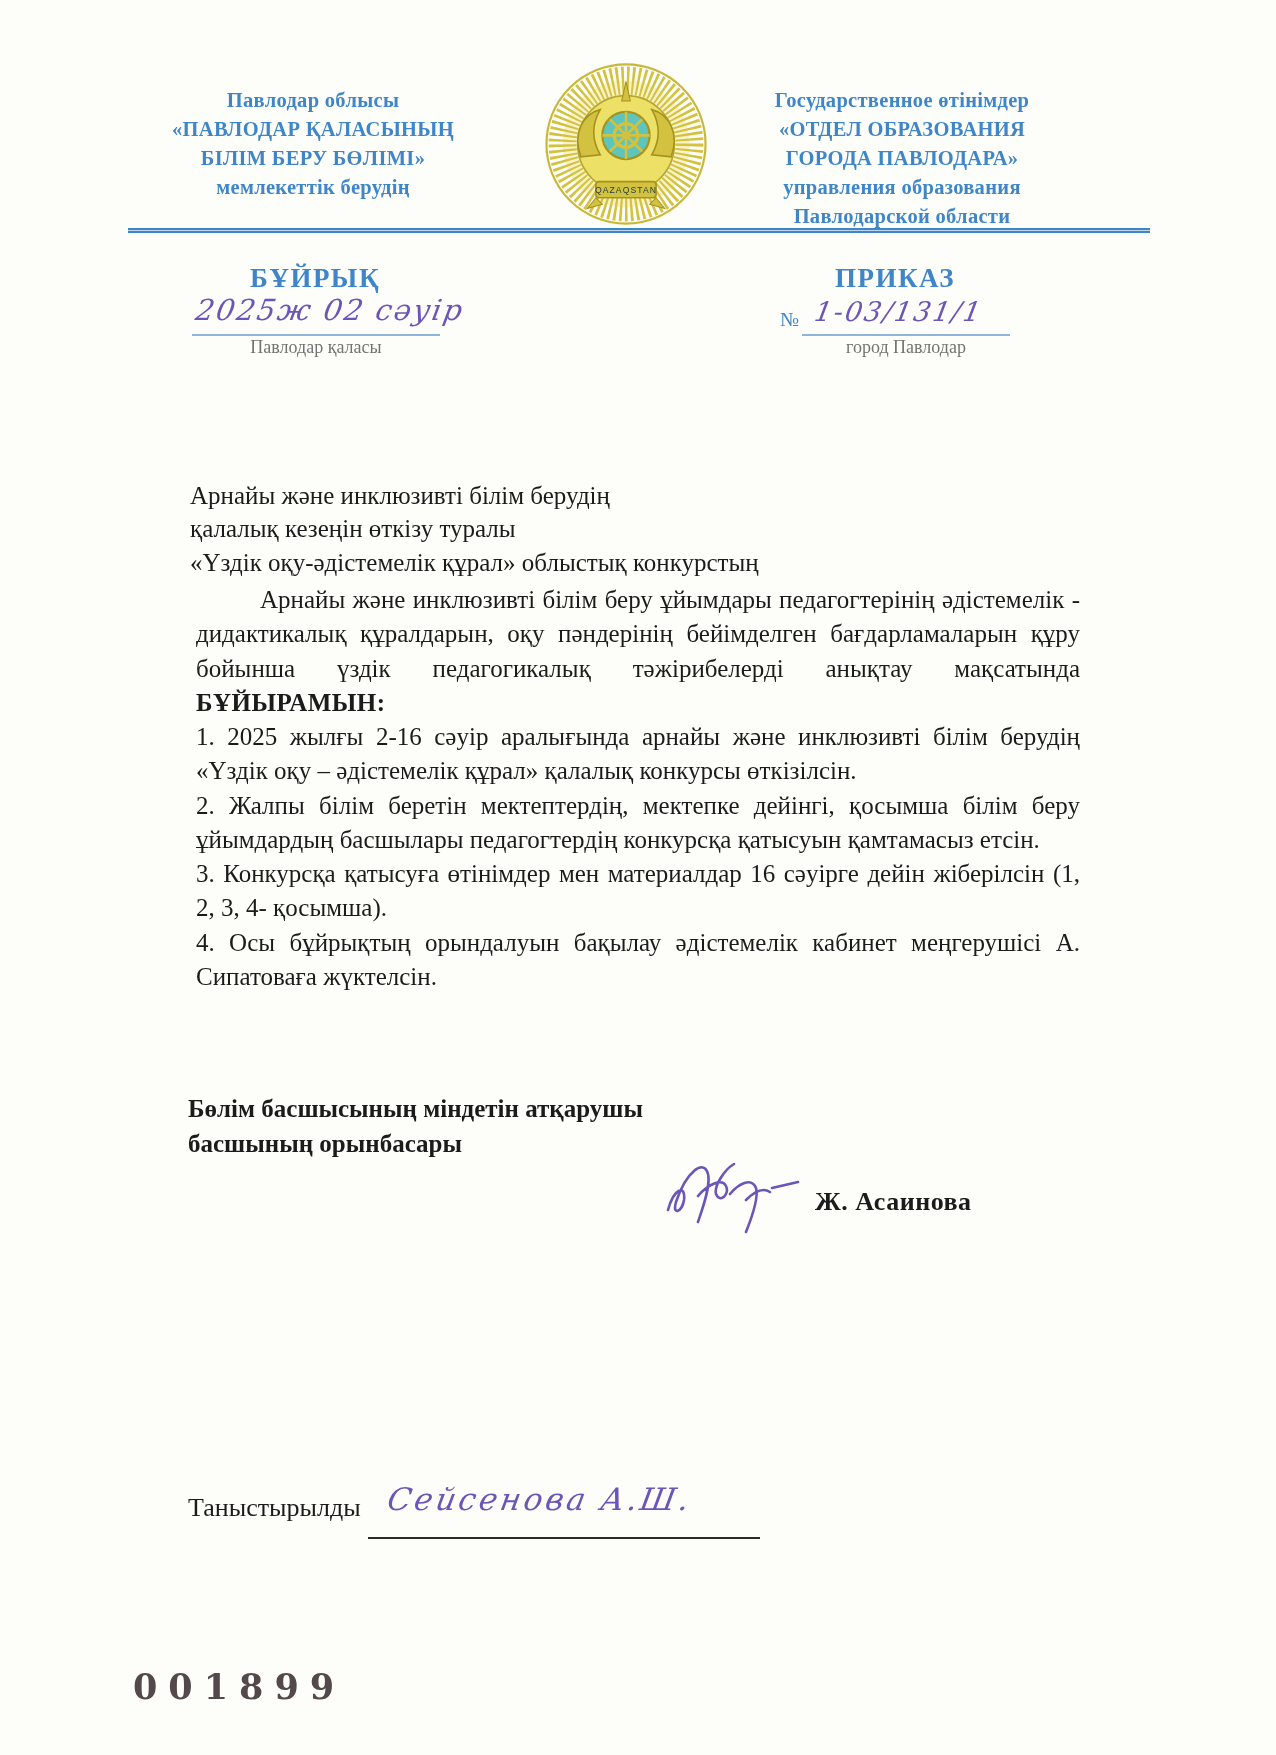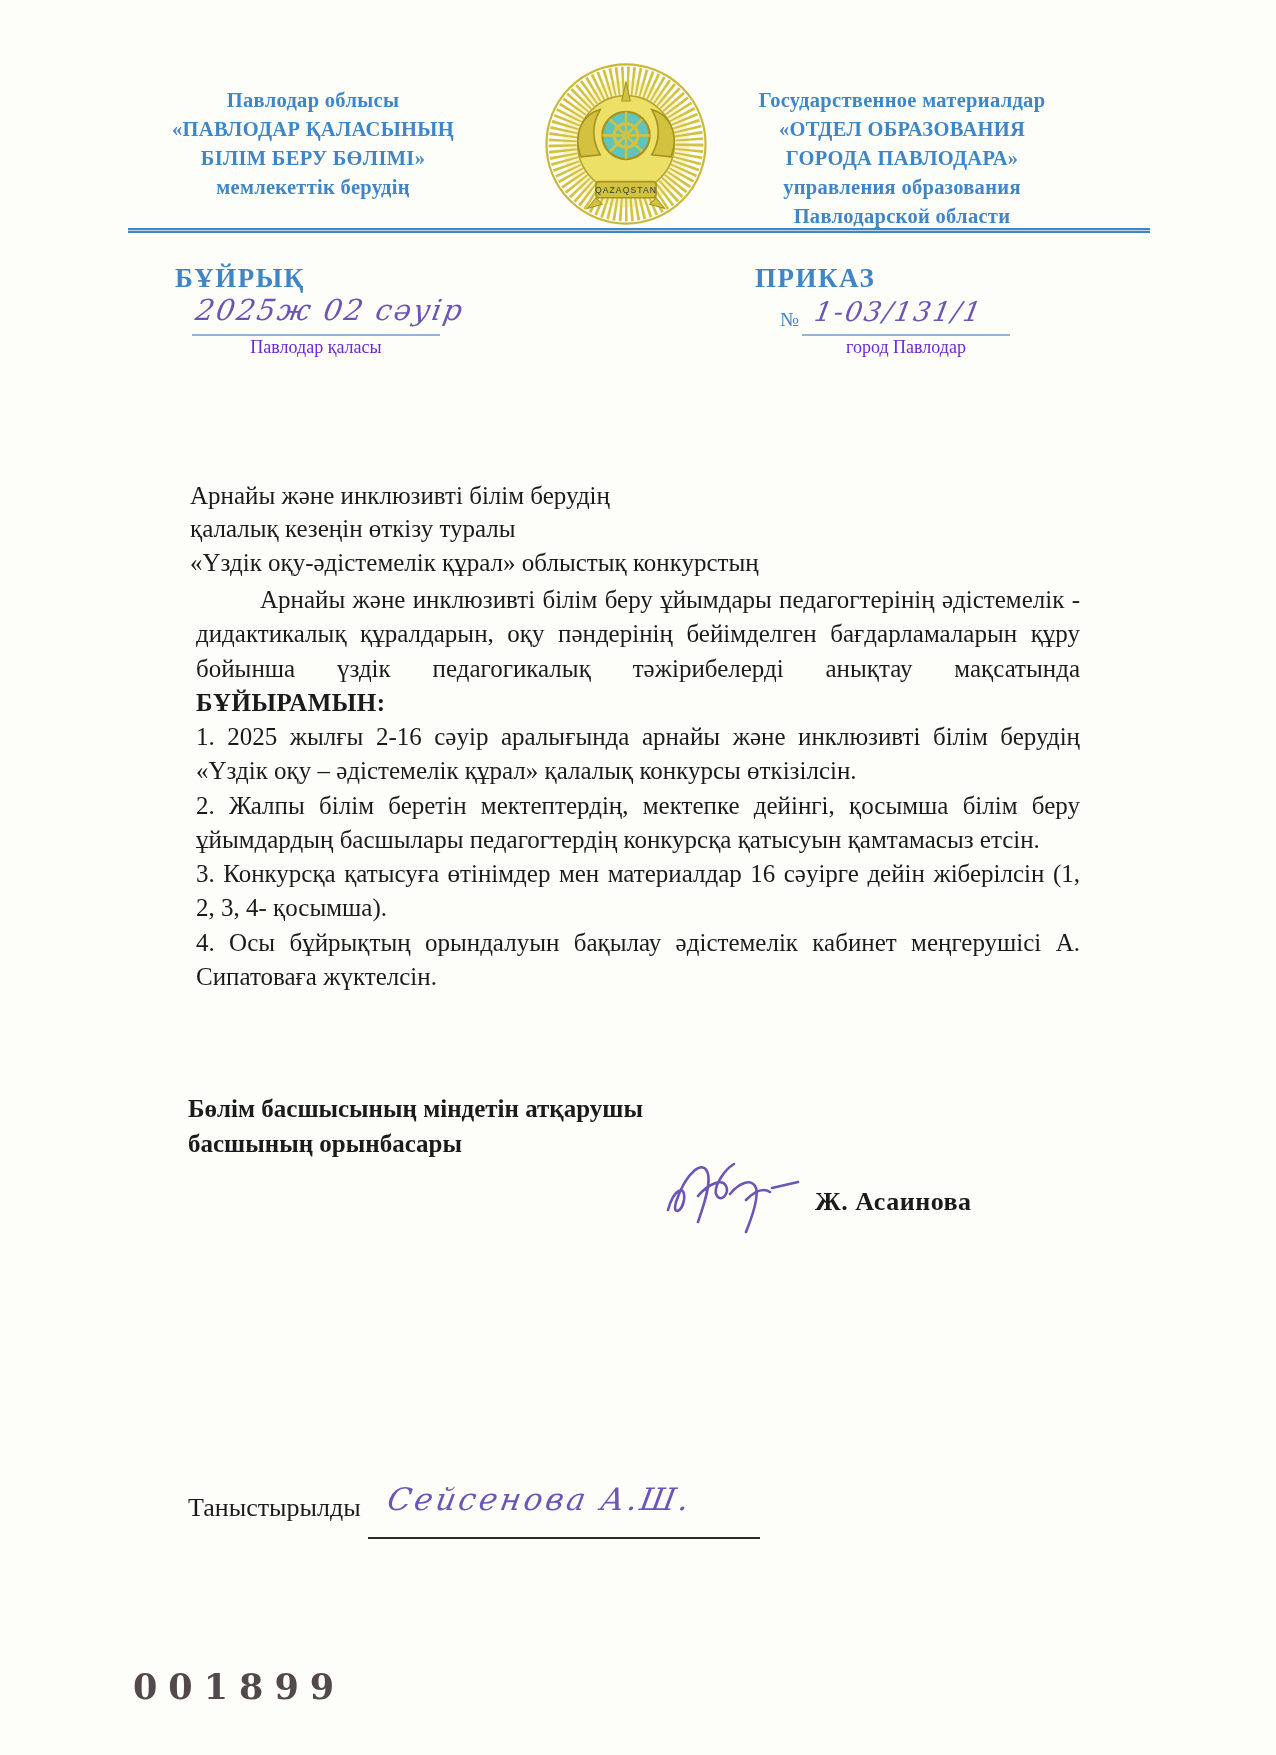--- a/index.html
+++ b/index.html
@@ -30,39 +30,39 @@
   .emblem{position:absolute;left:540px;top:58px;width:172px;height:172px;}
   .rule{
     position:absolute;left:128px;top:228px;width:1022px;height:5px;
     background:linear-gradient(#3f86c9 35%,#bcd6ea 50%,#3f86c9 65%);
   }
   
   .order-title{
     position:absolute;
     font-weight:bold;color:#3f86c9;
     font-size:27px;letter-spacing:1.5px;
-    width:280px;
+    width:280px;text-align:center;
   }
   .order-title-kk{left:175px;top:263px;}
   .order-title-ru{left:755px;top:263px;}
   .handwrite{
     color:#6a55b8;
     font-style:italic;
     font-family:"DejaVu Serif", serif;
     transform:skewX(-10deg);
     display:inline-block;
   }
   .hw-date{position:absolute;left:196px;top:293px;font-size:29px;letter-spacing:2px;}
   .hw-number{position:absolute;left:815px;top:296px;font-size:27px;letter-spacing:2px;}
   .sign-line{position:absolute;height:2px;background:#8fb6d8;}
   .line-date{left:192px;top:334px;width:248px;}
   .line-number{left:802px;top:334px;width:208px;}
   .num-label{position:absolute;left:780px;top:308px;color:#3f86c9;font-size:20px;}
   .place{
-    position:absolute;color:#6d28d9;font-size:18px;text-align:center;
+    position:absolute;color:#737373;font-size:18px;text-align:center;
   }
   .place-kk{left:192px;top:337px;width:248px;}
   .place-ru{left:802px;top:337px;width:208px;}
   
   .subject{
     position:absolute;left:190px;top:463px;width:700px;
     font-weight:normal;font-size:25px;line-height:1.33;margin-top:16px;
   }
   
   .body-text{
@@ -122,21 +122,21 @@
 
       <path d="M80 22 L76 40 H84 Z" fill="#d3c23f" stroke="#a6931f" stroke-width="1"></path>
 
       <rect x="52" y="115" width="56" height="15" rx="3" fill="#d3c23f" stroke="#a6931f" stroke-width="1.5"></rect>
       <text x="80" y="126" text-anchor="middle" font-size="8" font-family="Liberation Sans, sans-serif" fill="#273e3c" letter-spacing="1">QAZAQSTAN</text>
       <path d="M52 130 L44 140 L58 136 Z M108 130 L116 140 L102 136 Z" fill="#d3c23f" stroke="#a6931f" stroke-width="1"></path>
     </svg>
   </div>
 
   <div class="org org-right">
-    <div>Государственное материалдар</div>
+    <div>Государственное өтінімдер</div>
     <div>«ОТДЕЛ ОБРАЗОВАНИЯ</div>
     <div>ГОРОДА ПАВЛОДАРА»</div>
     <div>управления образования</div>
     <div>Павлодарской области</div>
   </div>
 
   <div class="rule"></div>
 
   <div class="order-title order-title-kk">БҰЙРЫҚ</div>
   <div class="order-title order-title-ru">ПРИКАЗ</div>

